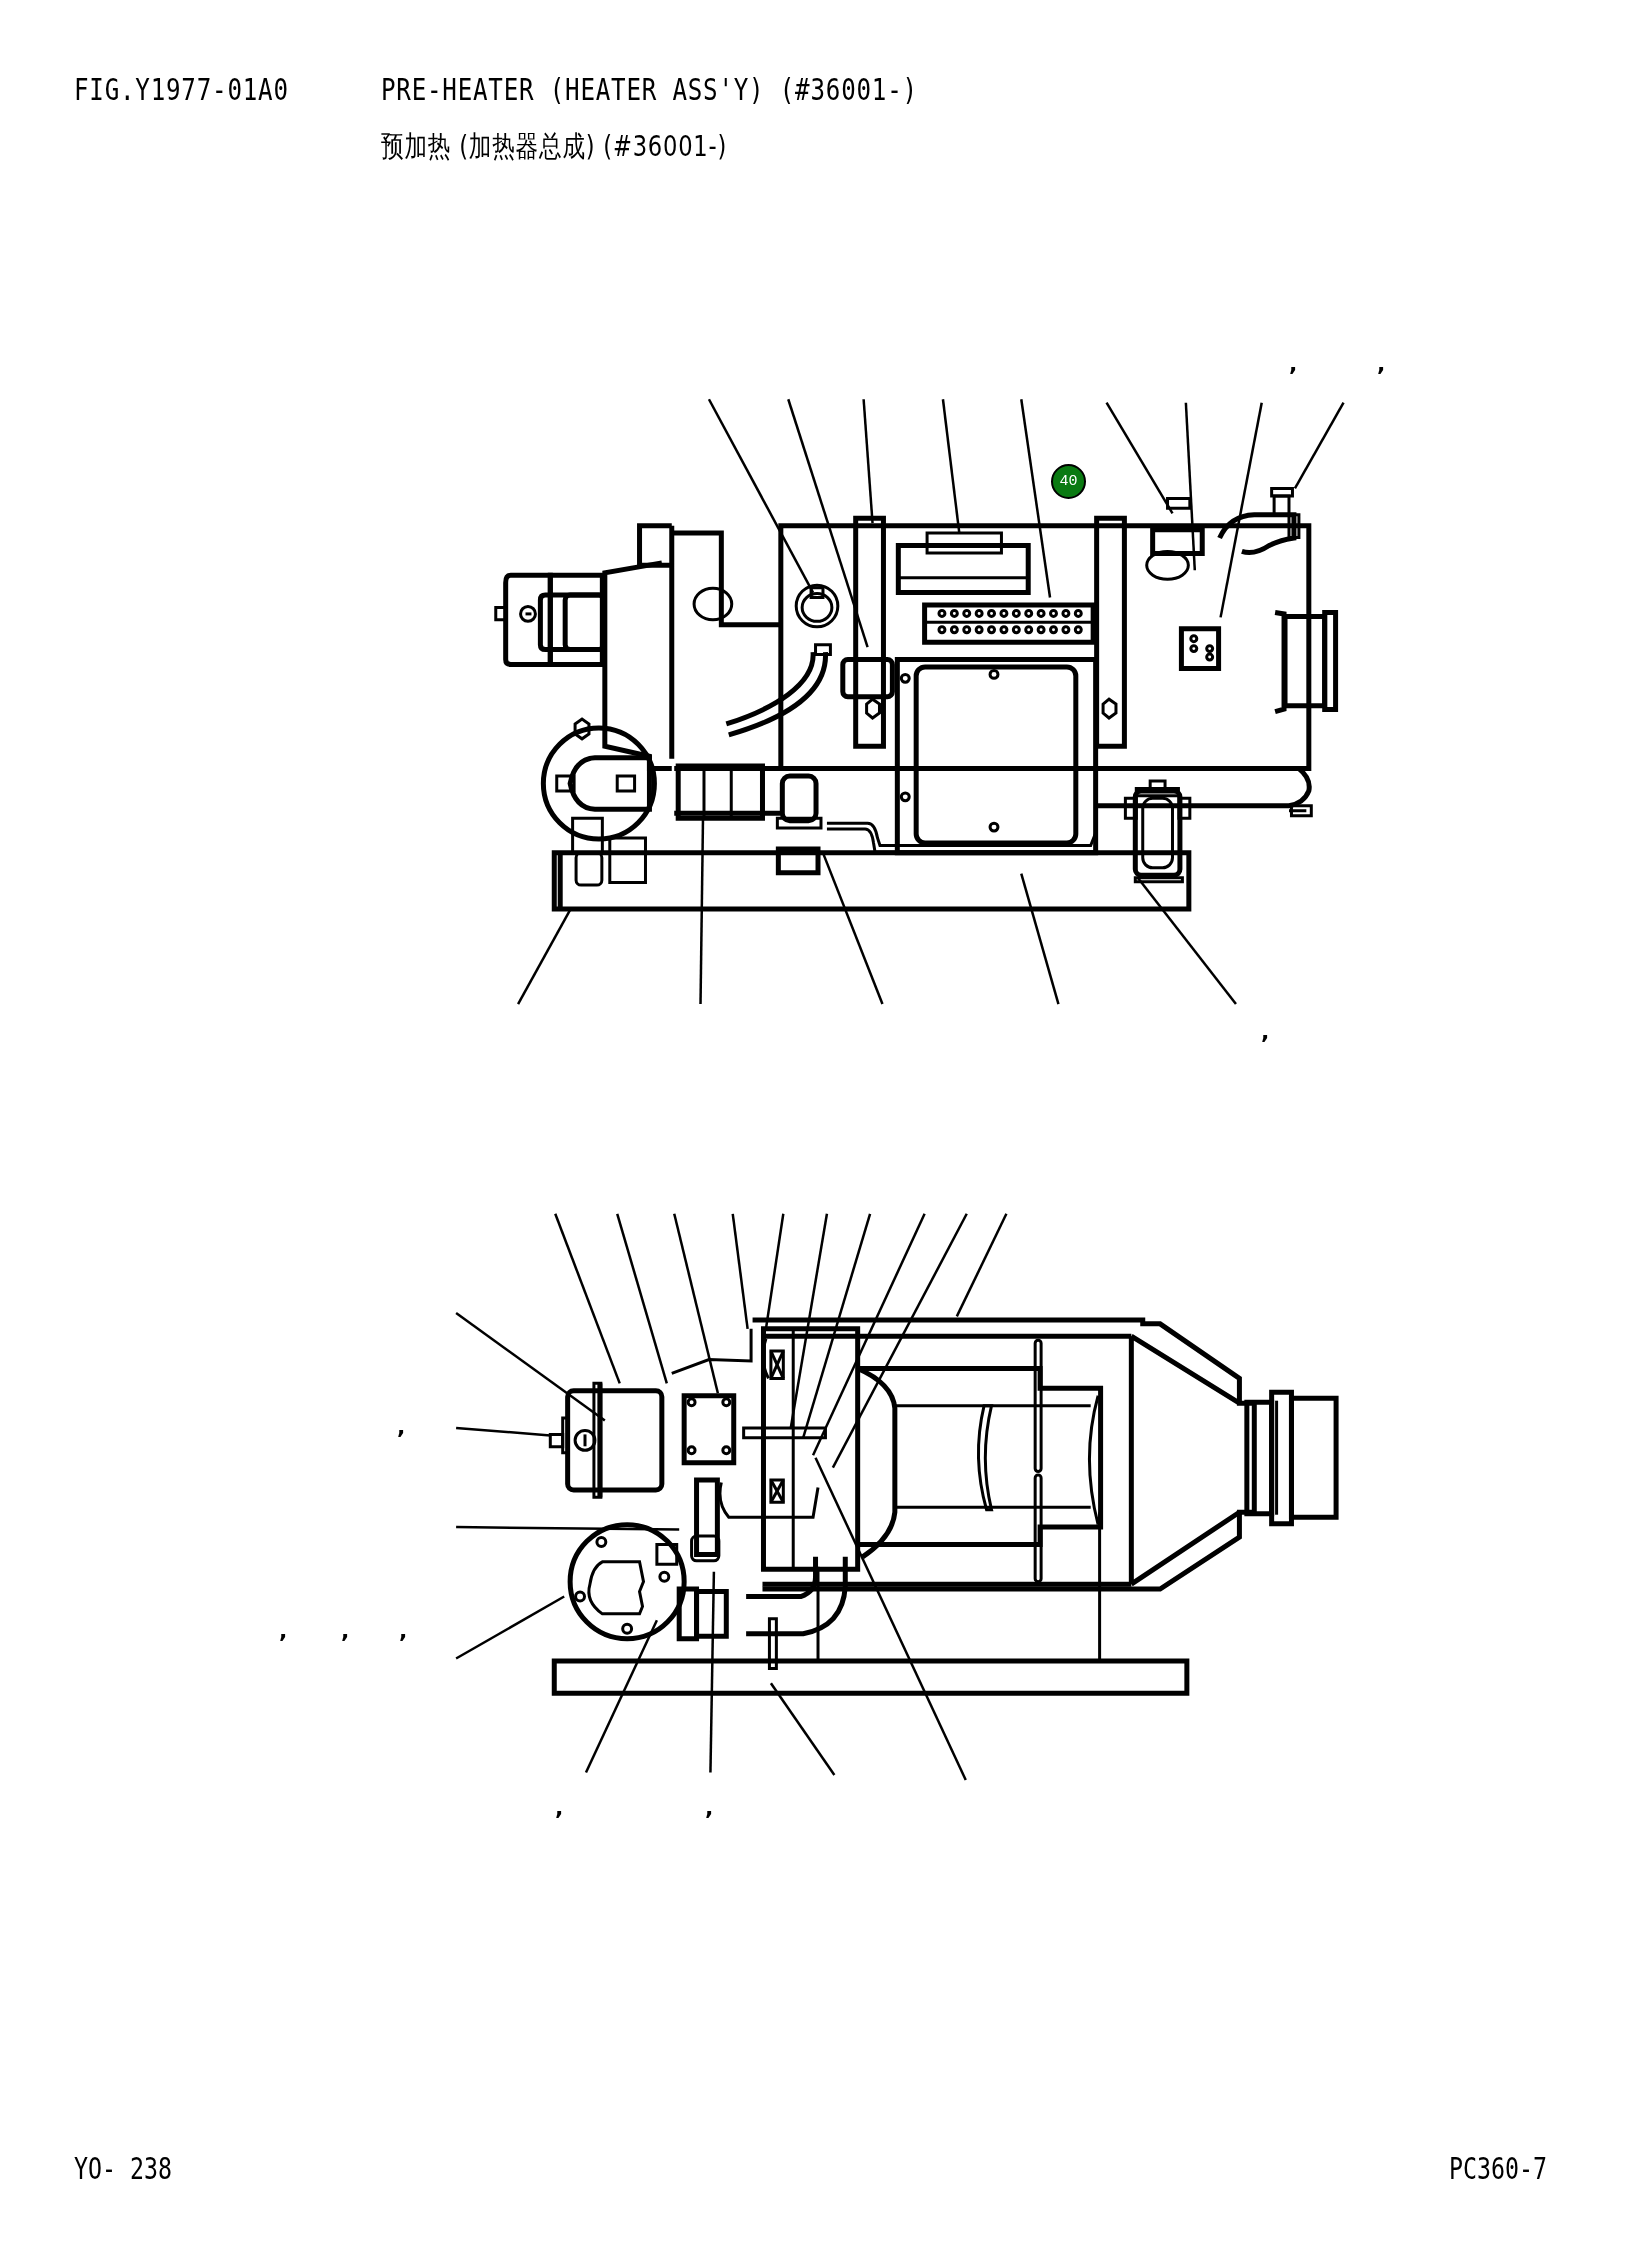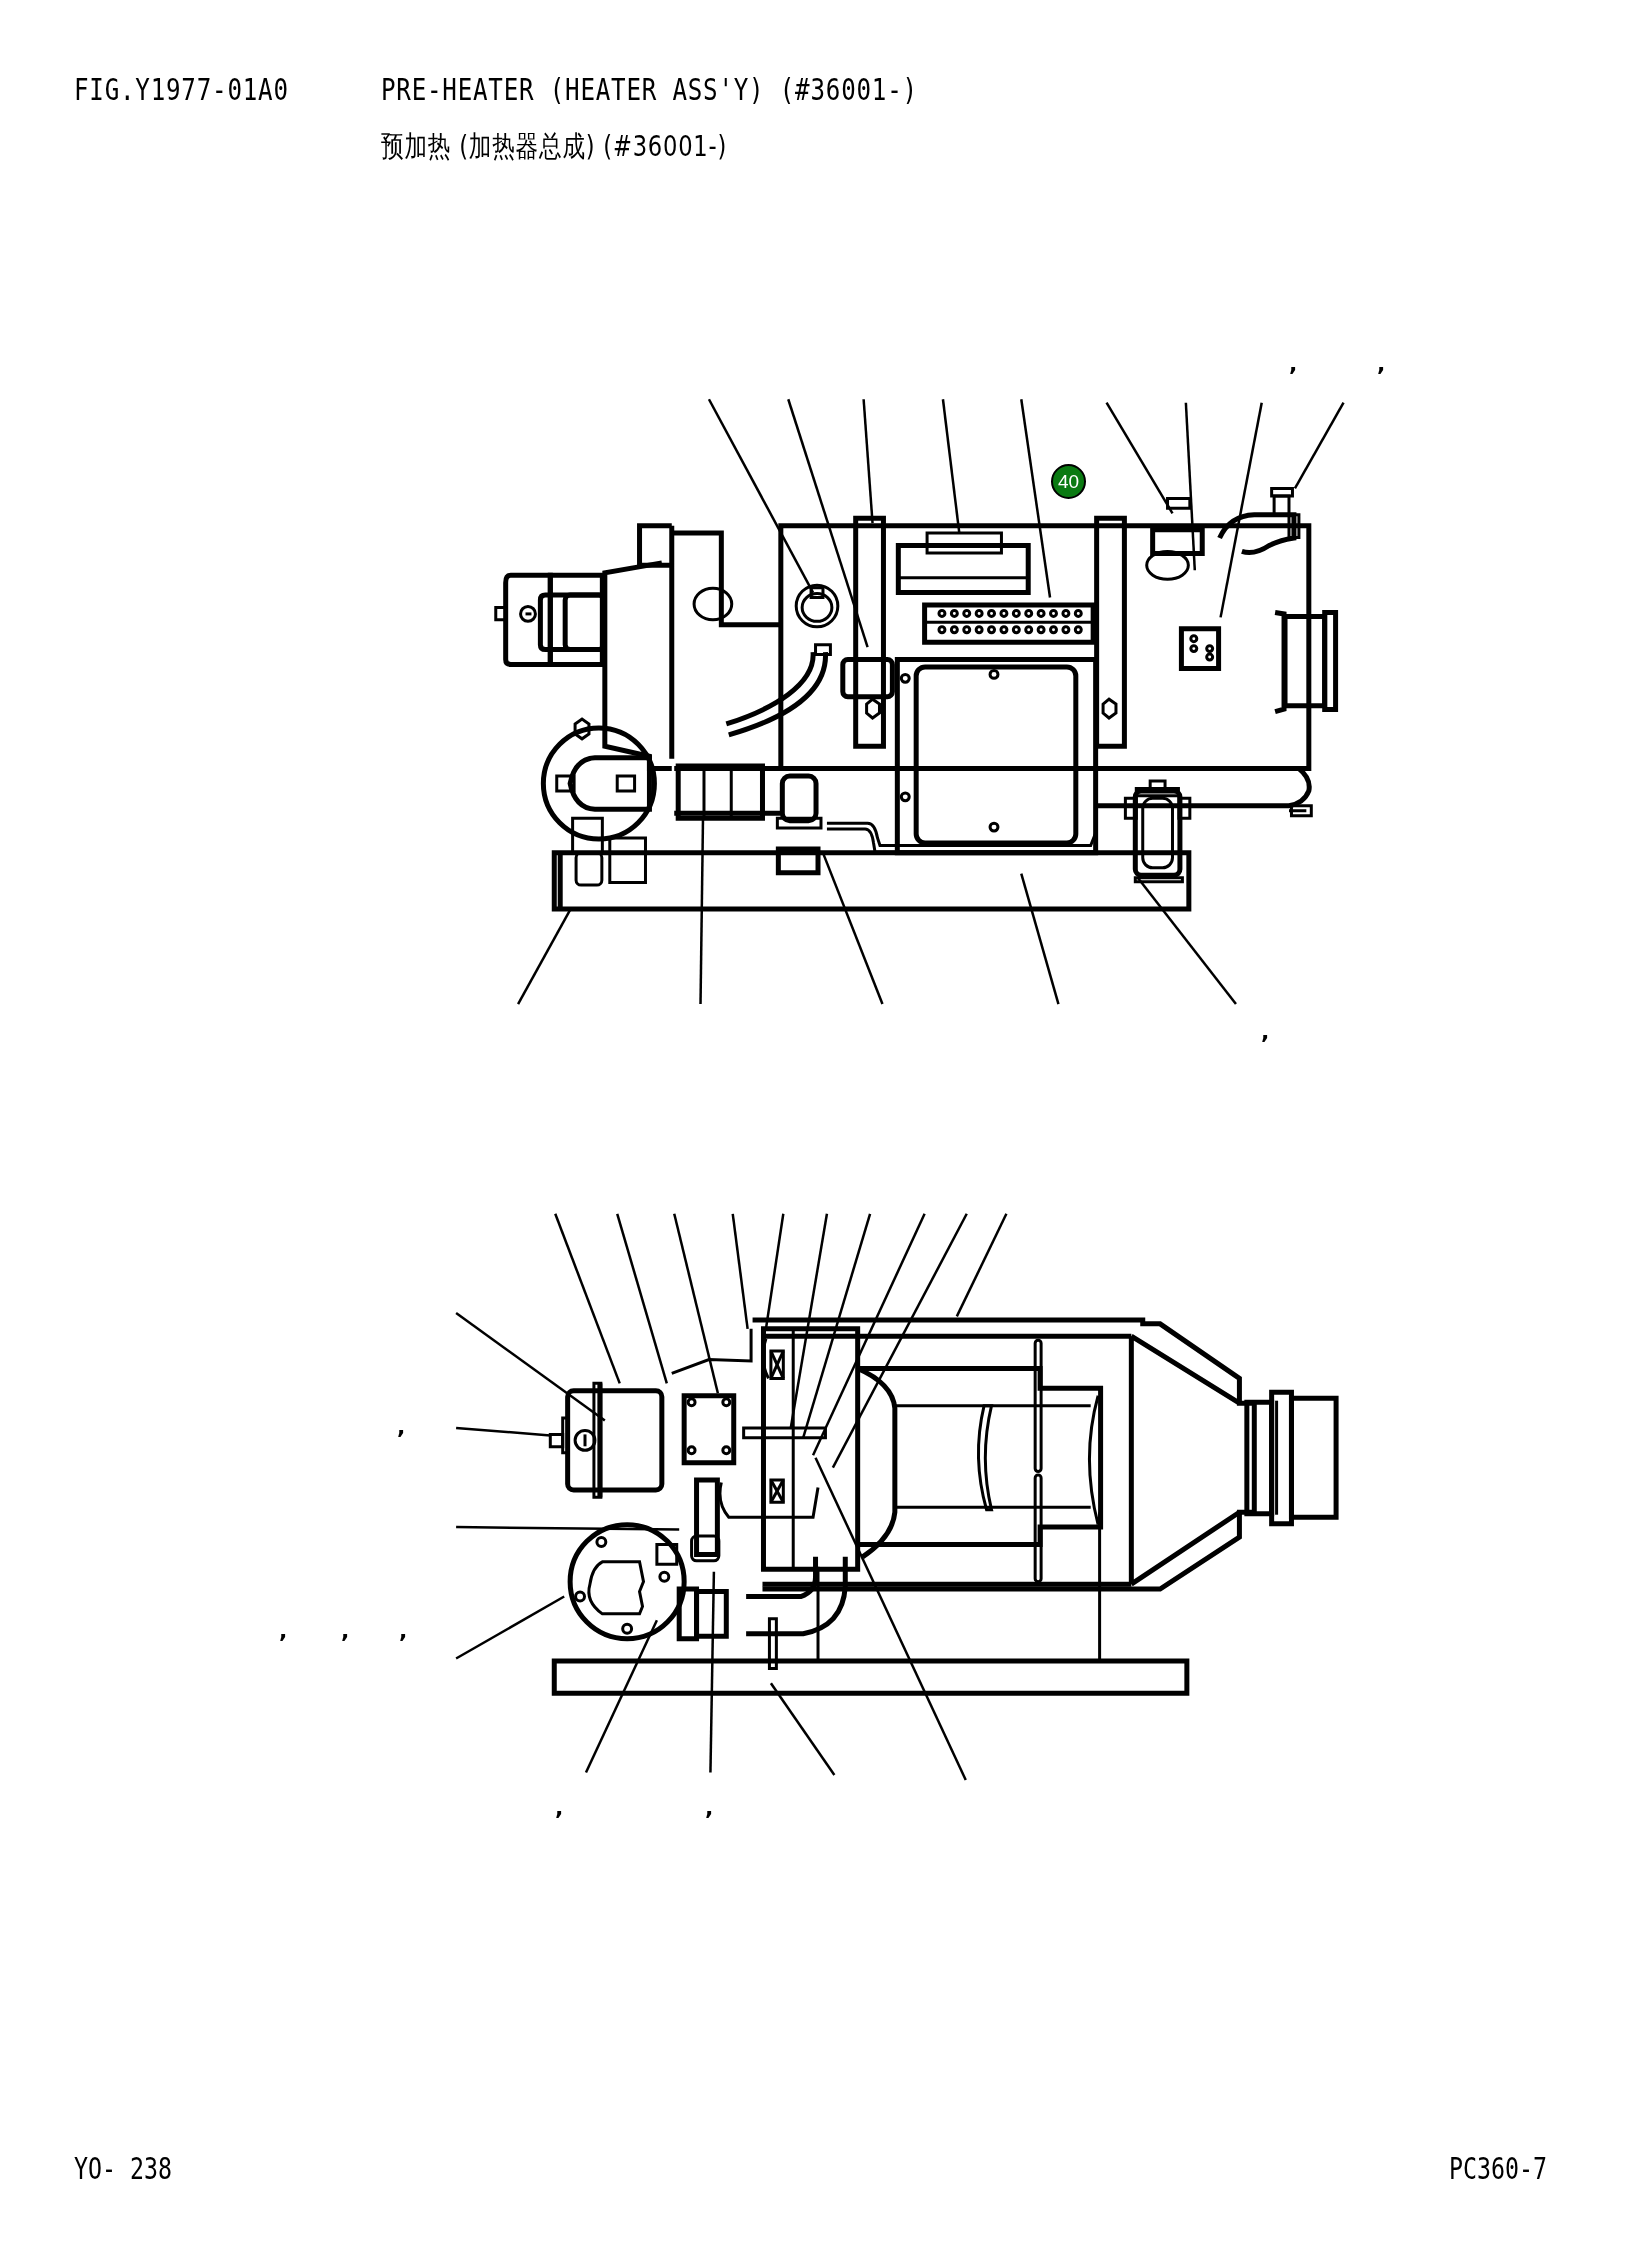--- a/index.html
+++ b/index.html
@@ -11,22 +11,22 @@
     .ftr { font-size: 31px; transform: scaleX(0.75); }
     .comma { position: absolute; font-family: "DejaVu Sans", sans-serif; font-weight: bold;
              font-size: 22px; line-height: 1; }
     svg.drawing { position: absolute; left: 0; top: 0; }
     svg.drawing * { vector-effect: non-scaling-stroke; }
     .ln { stroke: #000; stroke-width: 5; fill: none; }
     .lt { stroke: #000; stroke-width: 3; fill: none; }
     .ld { stroke: #000; stroke-width: 2.5; fill: none; }
     .badge { position: absolute; width: 35px; height: 35px; border-radius: 50%;
              border: 2.5px solid #000; box-sizing: border-box; display: flex;
-             align-items: center; justify-content: center; font-family: Liberation Sans, sans-serif;
-             font-size: 19px; color: #fff; cursor: pointer; }
+             align-items: center; justify-content: center; font-family: Liberation Mono, monospace;
+             font-size: 15px; color: #fff; cursor: pointer; }
   </style>
 </head>
 <body>
 
 <div class="txt hdr" style="left:74px; top:74px;">FIG.Y1977-01A0</div>
 <div class="txt hdr" style="left:381px; top:74px;">PRE-HEATER (HEATER ASS'Y) (#36001-)</div>
 <div class="txt hdr" style="left:381px; top:132px; font-family:'DejaVu Sans', sans-serif; font-size:29px;">预加热 (加热器总成) (#36001-)</div>
 
 <svg class="drawing" width="1639" height="2261" viewBox="0 0 3306 4560">
 

